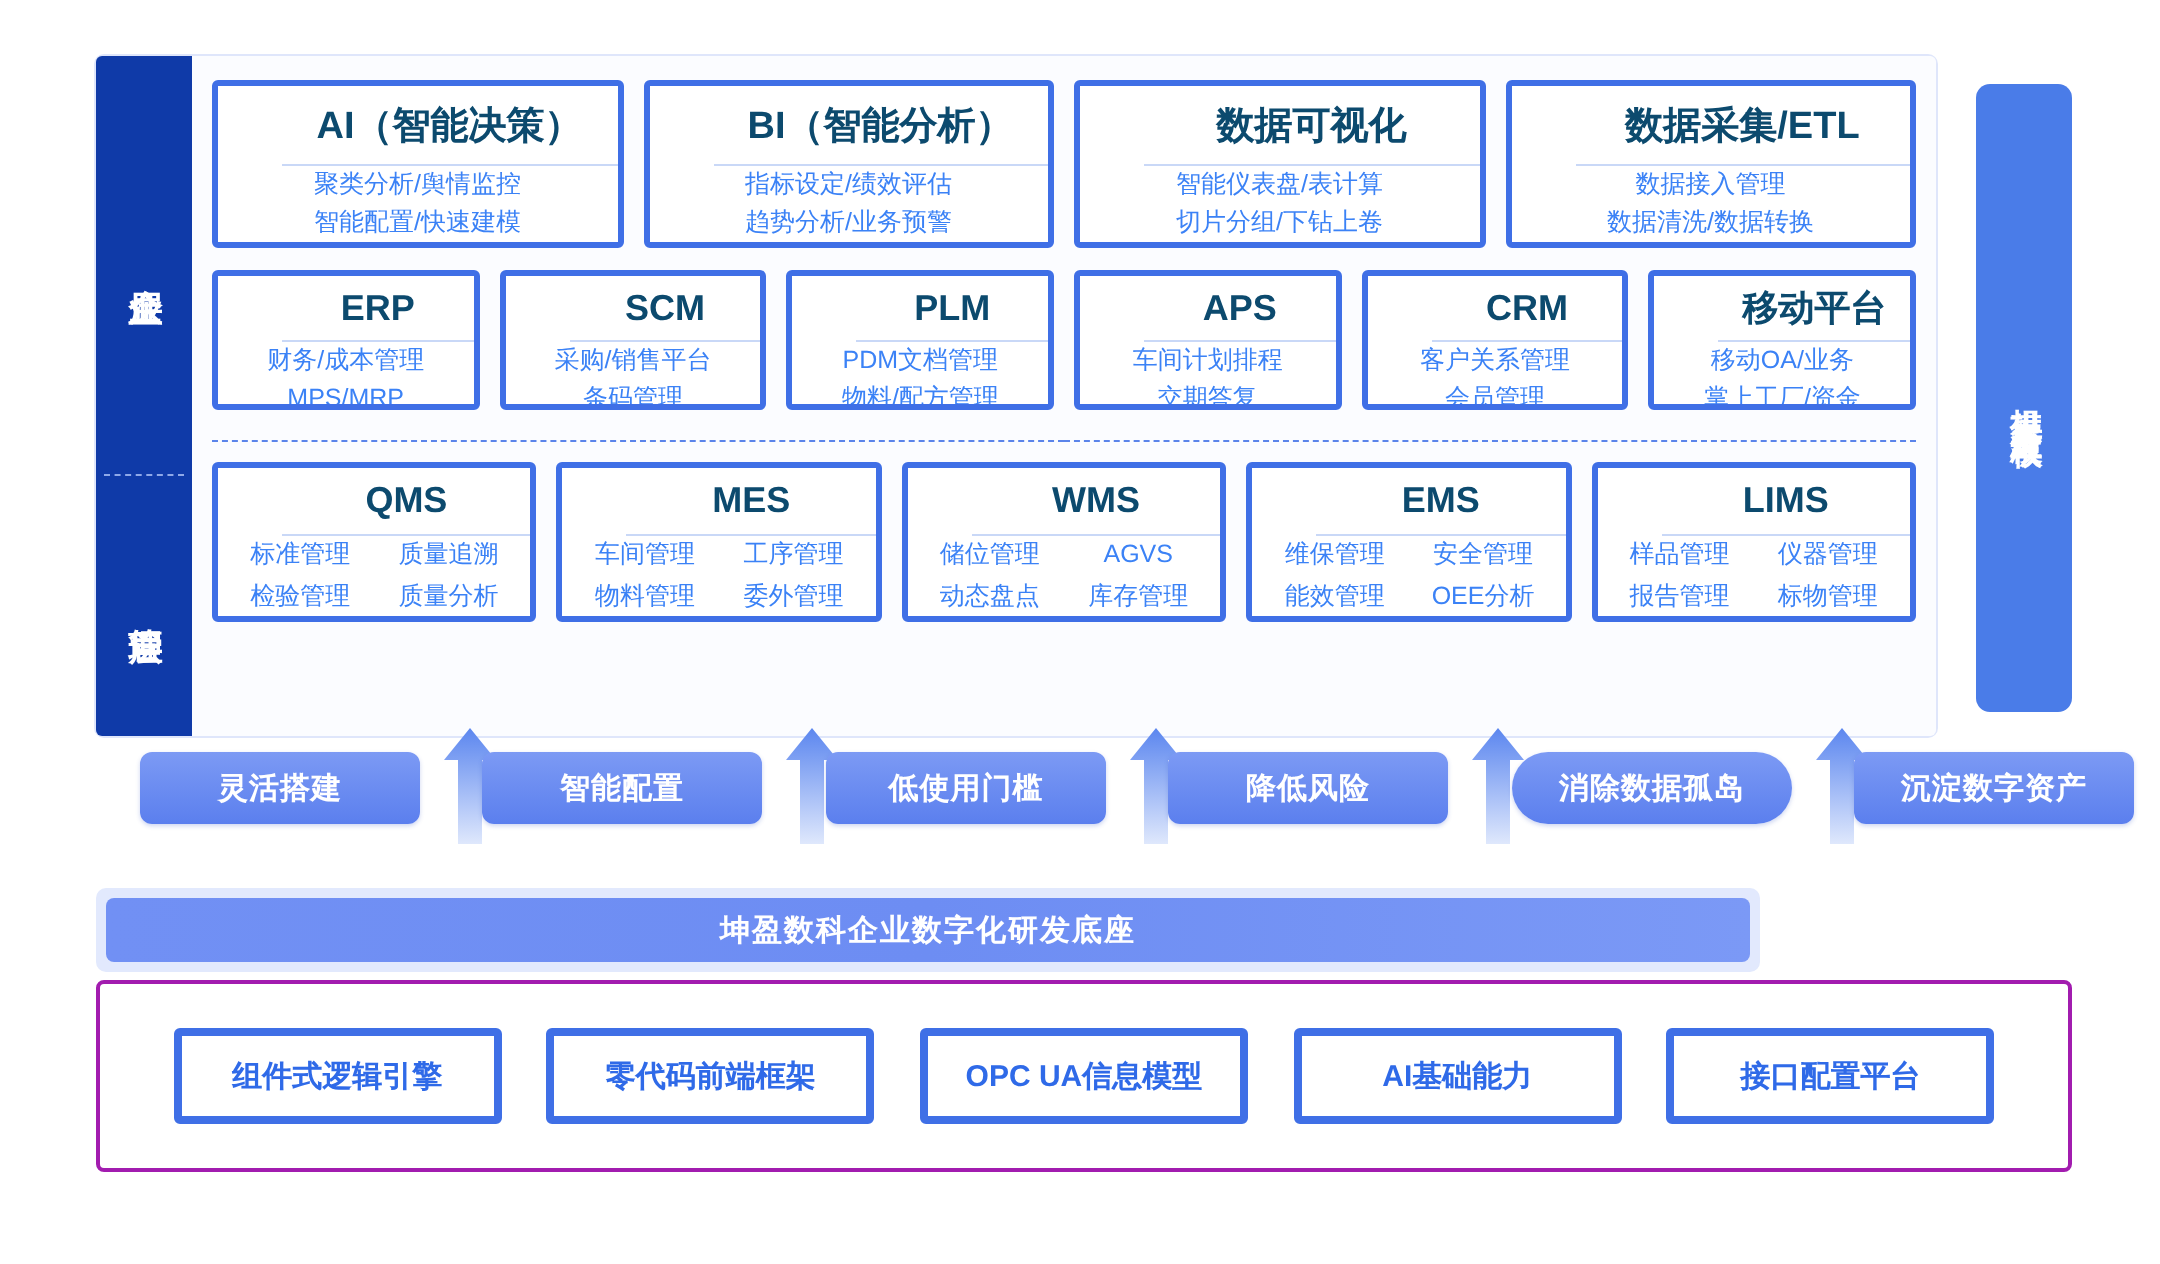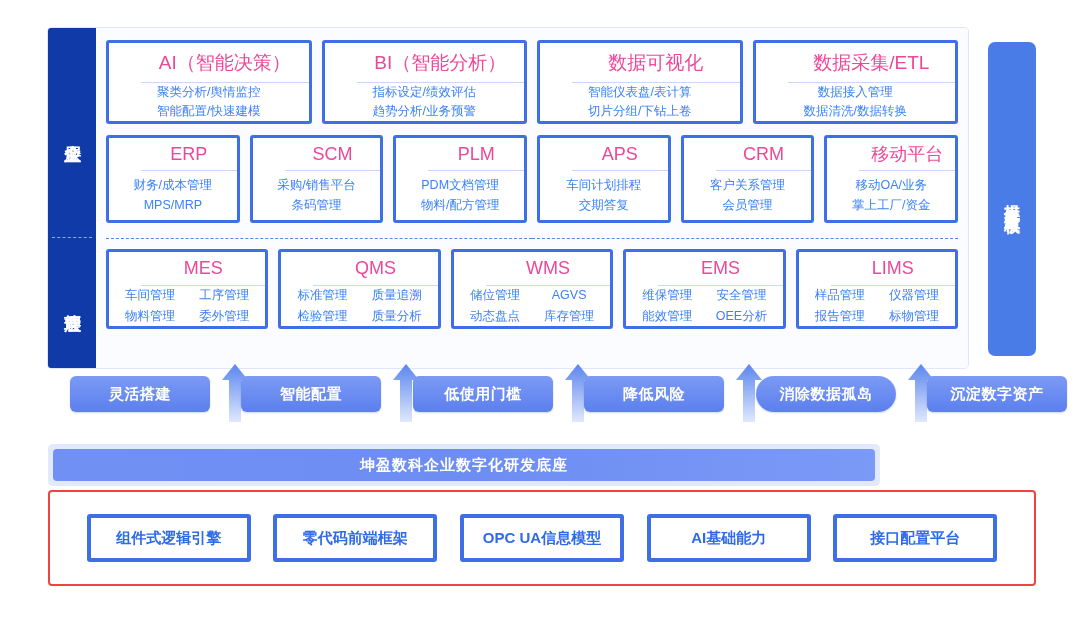--- a/index.html
+++ b/index.html
@@ -75,40 +75,40 @@
     box-sizing: border-box;
     background: #fbfcff;
     border-radius: 0 3px 3px 0;
   }
 
   .row {
     display: flex;
     gap: 10px;
   }
   .row.r1 { height: 84px; }
-  .row.r2 { height: 88px; margin-top: 11px; }
+  .row.r2 { height: 70px; margin-top: 11px; }
   .row.r3 { height: 80px; }
 
   
   .card {
     flex: 1 1 0;
     border: 3px solid #3f6fe6;
     border-radius: 3px;
     background: #ffffff;
     display: flex;
     flex-direction: column;
     overflow: hidden;
   }
   .card-head {
     flex: 0 0 auto;
     display: flex;
     align-items: center;
     justify-content: center;
-    color: #ec4899;
-    font-weight: normal;
+    color: #0c4a6e;
+    font-weight: bold;
     border-bottom: 1px solid #c9d8f7;
     box-sizing: border-box;
     margin-left: 32px;
   }
   .row.r1 .card-head { height: 40px; font-size: 19px; }
   .row.r2 .card-head { height: 33px; font-size: 18px; }
   .row.r3 .card-head { height: 34px; font-size: 18px; }
 
   .card-body {
     flex: 1 1 auto;
@@ -247,21 +247,21 @@
     justify-content: center;
     letter-spacing: 1px;
   }
   .base-box {
     position: absolute;
     left: 0;
     top: 46px;
     width: 988px;
     height: 96px;
     box-sizing: border-box;
-    border: 2px solid #ef4444;
+    border: 2px solid #a21caf;
     border-radius: 4px;
     background: #ffffff;
     display: flex;
     align-items: center;
     justify-content: space-evenly;
     padding: 0 14px;
     text-align: center;
   }
   .base-chip {
     border: 4px solid #3f6fe6;
@@ -374,35 +374,35 @@
         </div>
       </div>
 
       <div class="api-band">
         <div class="api-dash-left"></div>
         <div class="api-dash-right"></div>
       </div>
 
       <div class="row r3">
         <div class="card">
+          <div class="card-head">QMS</div>
+          <div class="card-body grid2">
+            <span class="cell">标准管理</span>
+            <span class="cell">质量追溯</span>
+            <span class="cell">检验管理</span>
+            <span class="cell">质量分析</span>
+          </div>
+        </div>
+        <div class="card">
           <div class="card-head">MES</div>
           <div class="card-body grid2">
             <span class="cell">车间管理</span>
             <span class="cell">工序管理</span>
             <span class="cell">物料管理</span>
             <span class="cell">委外管理</span>
-          </div>
-        </div>
-        <div class="card">
-          <div class="card-head">QMS</div>
-          <div class="card-body grid2">
-            <span class="cell">标准管理</span>
-            <span class="cell">质量追溯</span>
-            <span class="cell">检验管理</span>
-            <span class="cell">质量分析</span>
           </div>
         </div>
         <div class="card">
           <div class="card-head">WMS</div>
           <div class="card-body grid2">
             <span class="cell">储位管理</span>
             <span class="cell">AGVS</span>
             <span class="cell">动态盘点</span>
             <span class="cell">库存管理</span>
           </div>

